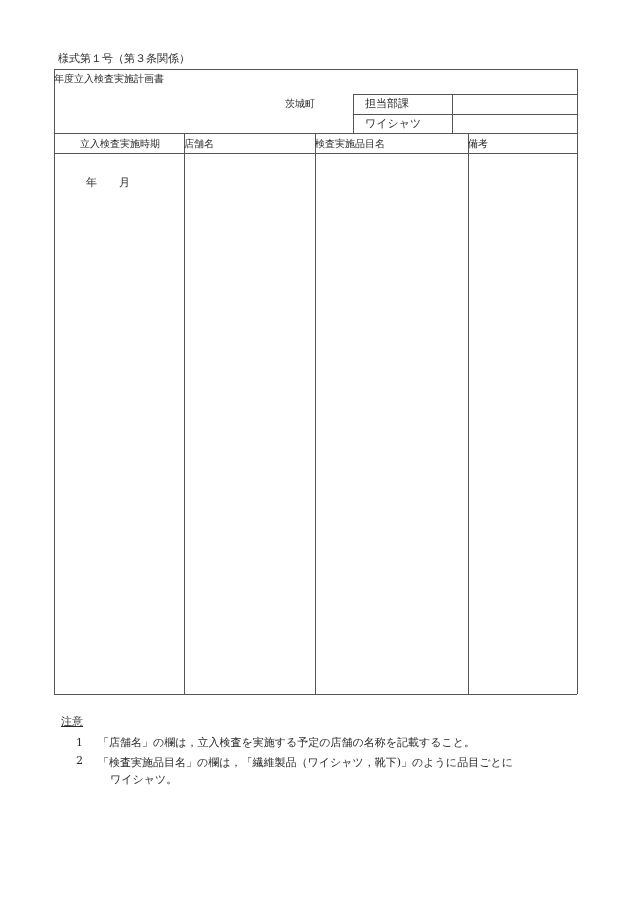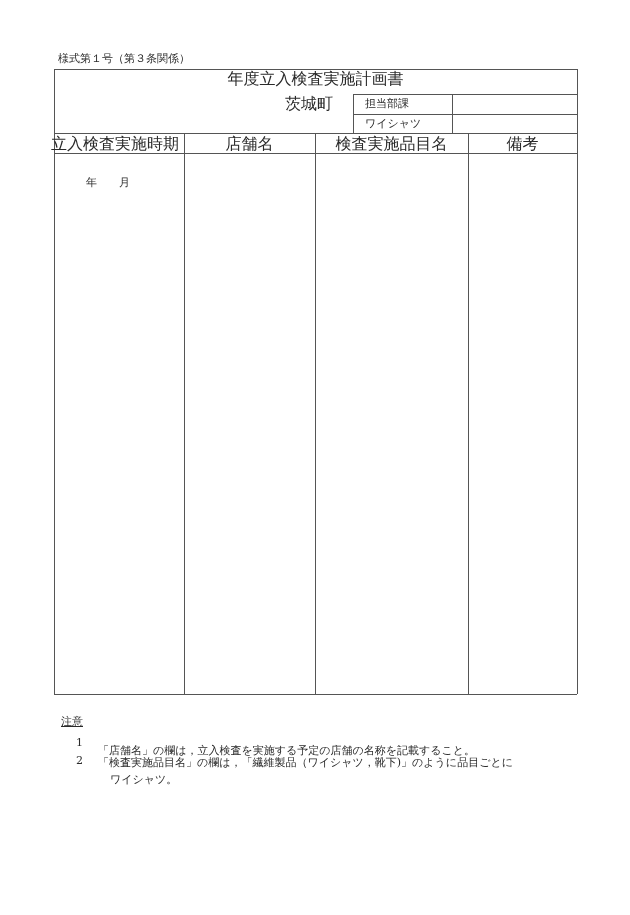--- a/index.html
+++ b/index.html
@@ -5,21 +5,21 @@
   html, body { margin: 0; padding: 0; background: #ffffff; }
   body {
     width: 630px; height: 915px; position: relative; overflow: hidden;
     font-family: "DejaVu Serif", "Liberation Serif", serif;
     color: #2a2a2a;
   }
   .abs { position: absolute; }
   .txt { font-size: 11px; line-height: 14px; white-space: nowrap; }
   .hline { position: absolute; height: 0; border-top: 1px solid #555; }
   .vline { position: absolute; width: 0; border-left: 1px solid #555; }
-  .cell-text { position: absolute; font-size: 16px; line-height: 14px; white-space: nowrap; text-align: center; }
+  .cell-text { position: absolute; font-size: 10px; line-height: 14px; white-space: nowrap; text-align: left; }
   .field { position: absolute; }
 </style>
 </head>
 <body>
 
 <div class="abs txt" style="left:58px; top:52px;">様式第１号（第３条関係）</div>
 
 <div>
 
   <div class="hline" style="left:54px; top:69px; width:523px;"></div>
@@ -42,35 +42,35 @@
   <div class="abs txt" style="left:365px; top:117px;">ワイシャツ</div>
   <div class="field" style="left:453px; top:115px; width:123px; height:17px;"></div>
 
   <div class="hline" style="left:54px; top:133px; width:523px;"></div>
   <div class="hline" style="left:54px; top:153px; width:523px;"></div>
 
   <div class="vline" style="left:184px; top:133px; height:561px;"></div>
   <div class="vline" style="left:315px; top:133px; height:561px;"></div>
   <div class="vline" style="left:468px; top:133px; height:561px;"></div>
 
-  <div class="cell-text" style="left:38px; width:130px; top:137px;padding-left:12px;">立入検査実施時期</div>
+  <div class="cell-text" style="left:68px; width:130px; top:137px;padding-left:12px;">立入検査実施時期</div>
   <div class="cell-text" style="left:184px; width:131px; top:137px;">店舗名</div>
   <div class="cell-text" style="left:315px; width:153px; top:137px;font-family:Liberation Serif, serif;">検査実施品目名</div>
   <div class="cell-text" style="left:468px; width:109px; top:137px;font-family:Liberation Serif, serif;">備考</div>
 
   <div class="field" style="left:55px; top:154px; width:129px; height:540px;text-align:center;">
     <div class="abs txt" style="left:31px; top:22px; letter-spacing:0px;">年　　月</div>
   </div>
   <div class="field" style="left:185px; top:154px; width:130px; height:540px;"></div>
   <div class="field" style="left:316px; top:154px; width:152px; height:540px;"></div>
   <div class="field" style="left:469px; top:154px; width:108px; height:540px;"></div>
 </div>
 
 <div>
   <div class="abs txt" style="left:61px; top:715px;text-decoration:underline;">注意</div>
 
   <div class="abs txt" style="left:76px; top:736px;">1</div>
-  <div class="abs txt" style="left:98px; top:736px;margin-top:8px;">「店舗名」の欄は，立入検査を実施する予定の店舗の名称を記載すること。</div>
+  <div class="abs txt" style="left:98px; top:736px;">「店舗名」の欄は，立入検査を実施する予定の店舗の名称を記載すること。</div>
 
   <div class="abs txt" style="left:76px; top:754px;">2</div>
   <div class="abs txt" style="left:98px; top:756px;">「検査実施品目名」の欄は，「繊維製品（ワイシャツ，靴下)」のように品目ごとに</div>
   <div class="abs txt" style="left:110px; top:773px;">ワイシャツ。</div>
 </div>
 
 </body></html>

